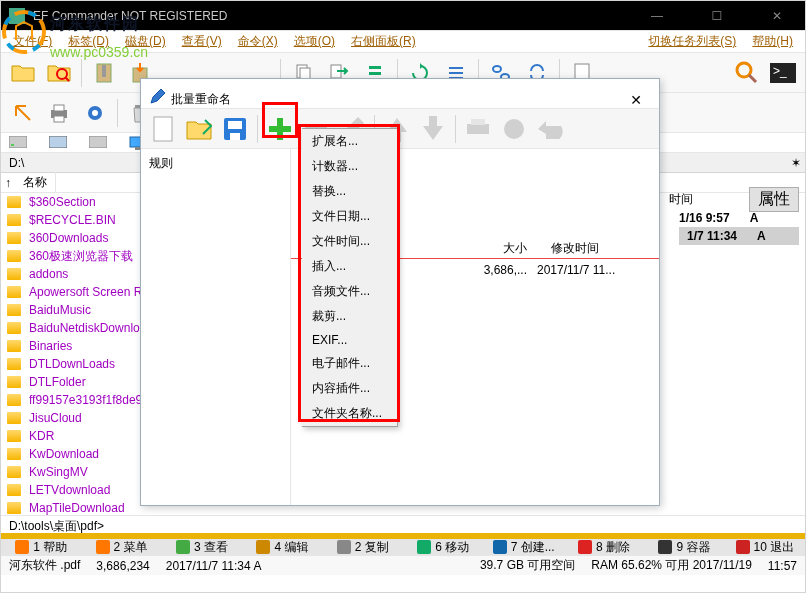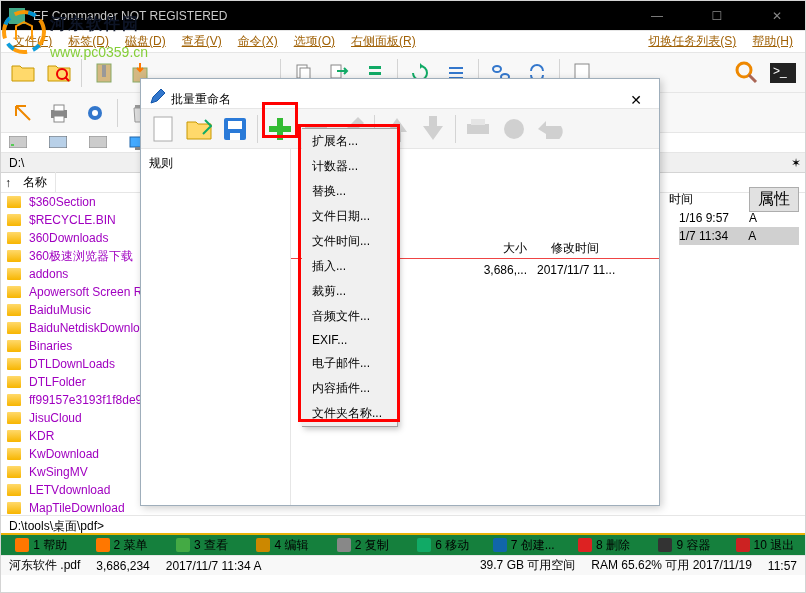--- a/index.html
+++ b/index.html
@@ -32,21 +32,21 @@
     .columns-header { height: 20px; display: flex; align-items: center; border-bottom: 1px solid #e6e6e6; background: #fff; }
     .col-hdr { padding: 2px 8px; border-right: 1px solid #e6e6e6; }
     
     .file-list { overflow-y: auto; background: #fff; }
     .file-row { height: 18px; display: flex; align-items: center; padding: 0 6px; gap: 4px; }
     .folder-icon { width: 14px; height: 12px; background: linear-gradient(#ffd96b, #f7b500); border-radius: 1px; display: inline-block; margin-right: 4px; }
     .file-name { color: #a000c0; }
     
     .bottom-path { height: 18px; padding: 2px 8px; border-top: 1px solid #e6e6e6; }
     
-    .fnbar { height: 22px; display: flex; align-items: center; border-top: 2px solid #eab308; background: #15803d; }
+    .fnbar { height: 22px; display: flex; align-items: center; border-top: 6px solid #eab308; background: #e5e5e5; }
     .fn-item { flex: 1; display: flex; align-items: center; justify-content: center; gap: 4px; padding: 2px 4px; cursor: pointer; }
     .fn-icon { width: 14px; height: 14px; display: inline-block; }
     
     .statusbar { height: 20px; display: flex; align-items: center; padding: 2px 8px; gap: 16px; border-top: 1px solid #e6e6e6; background: #f8f8f8; }
     .status-section { white-space: nowrap; }
     
     
     .dialog { position: absolute; top: 78px; left: 140px; width: 520px; height: 428px; background: #fff; border: 1px solid #9faebb; box-shadow: 2px 2px 8px rgba(0,0,0,0.2); }
     .dlg-titlebar { height: 30px; display: flex; align-items: flex-end; padding: 0 8px; border-bottom: 1px solid #e6e6e6; }
     .dlg-title { flex: 1; padding-left: 6px; }
@@ -70,23 +70,23 @@
     
     .red-box { position: absolute; border: 3px solid #ff0000; pointer-events: none; }
     
     
     .watermark { position: absolute; top: 6px; left: 0; width: 240px; height: 56px; pointer-events: none; opacity: 0.95; }
     .watermark-text { position: absolute; top: 8px; left: 50px; font-size: 16px; font-weight: bold; color: #0f172a; font-family: "KaiTi", serif; letter-spacing: 2px; }
     .watermark-url { position: absolute; top: 38px; left: 50px; font-size: 14px; color: #7fcc2e; font-family: Arial; }
     .watermark-logo { position: absolute; top: 4px; left: 2px; width: 44px; height: 44px; }
     
     
-    .right-panel-rows { position: absolute; top: 208px; right: 6px; width: 120px; }
+    .right-panel-rows { position: absolute; top: 208px; right: 6px; width: 120px; font-weight: bold; }
     .rp-row { display: flex; gap: 20px; height: 18px; align-items: center; }
-    .rp-row.selected { background: #d0d0d0; }
+    .rp-row.selected { background: #d0d0d0; padding-left: 8px; }
     
     .right-headers { position: absolute; top: 190px; right: 6px; width: 130px; display: flex; gap: 30px; }
     
     .prop-btn { position: absolute; top: 186px; right: 6px; border: 1px solid #adadad; background: #e1e1e1; padding: 1px 8px; font-size: 16px; cursor: pointer; }
   </style>
 </head>
 <body>
 
 <div class="main-window">
 
@@ -526,22 +526,22 @@
   </div>
 </div>
 
 <div class="context-menu" id="context-menu">
     <div class="ctx-item">扩展名...</div>
     <div class="ctx-item">计数器...</div>
     <div class="ctx-item">替换...</div>
     <div class="ctx-item">文件日期...</div>
     <div class="ctx-item">文件时间...</div>
     <div class="ctx-item">插入...</div>
+    <div class="ctx-item">音频文件...</div>
     <div class="ctx-item">裁剪...</div>
-    <div class="ctx-item">音频文件...</div>
     <div class="ctx-item">EXIF...</div>
     <div class="ctx-item">电子邮件...</div>
     <div class="ctx-item">内容插件...</div>
     <div class="ctx-item">文件夹名称...</div>
   </div>
 
 <div class="red-box" style="top:102px;left:262px;width:36px;height:36px"></div>
 <div class="red-box" style="top:124px;left:298px;width:102px;height:298px"></div>
 
 <div class="watermark">

